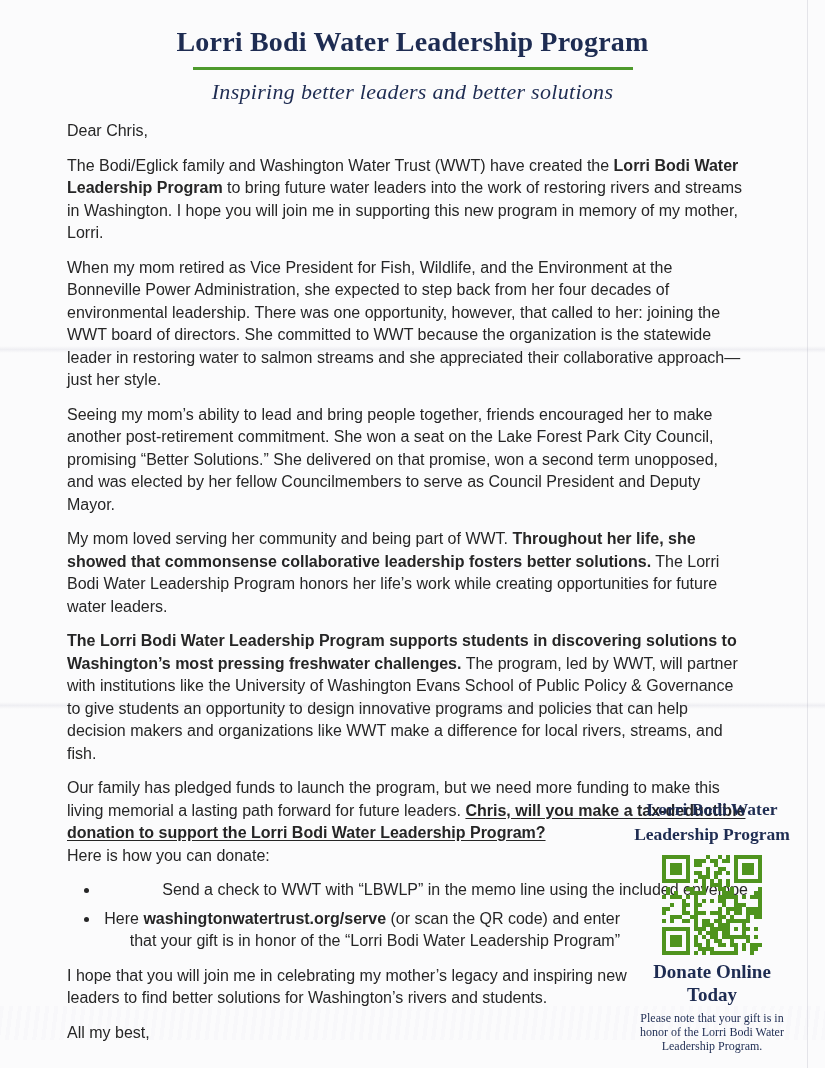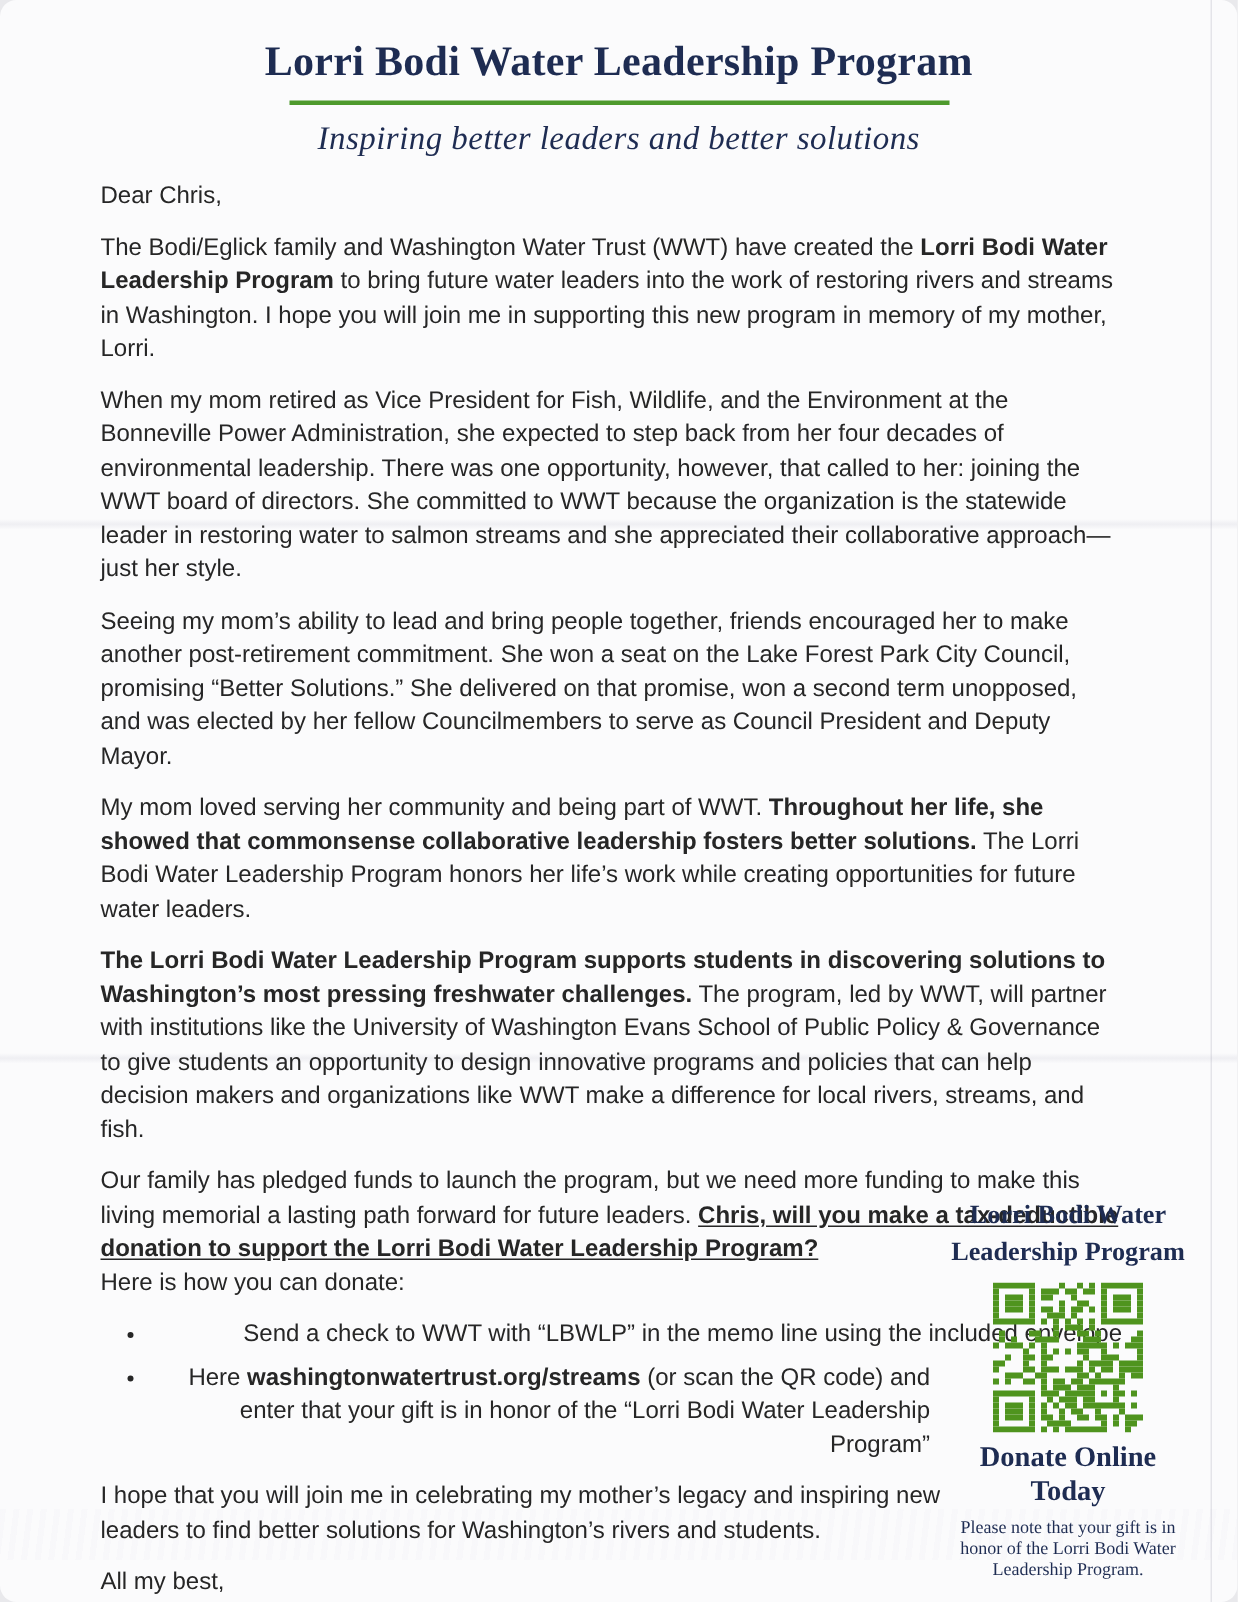--- a/index.html
+++ b/index.html
@@ -11,21 +11,20 @@
   }
   *{margin:0;padding:0;box-sizing:border-box;}
   html,body{background:#e9e9ec;}
   .page{
     position:relative;
     width:825px;height:1068px;
     background:var(--bg);
     font-family:"Liberation Sans",sans-serif;
     color:var(--body);
     overflow:hidden;
-    border-radius:11px;
   }
   
   .crease{position:absolute;left:0;right:0;height:7px;
     background:linear-gradient(180deg,rgba(255,255,255,0) 0%,rgba(130,130,160,0.10) 50%,rgba(255,255,255,0) 100%);}
   .page-edge{position:absolute;top:0;bottom:0;width:1px;background:rgba(140,140,160,0.20);}
   .scan-noise{position:absolute;left:0;right:0;top:1006px;height:34px;opacity:.5;
     background:repeating-linear-gradient(97deg,rgba(165,160,200,0.07) 0 4px,rgba(255,255,255,0) 4px 9px);}
 
   
   .header{position:absolute;top:25px;left:0;width:100%;text-align:center;}
@@ -84,21 +83,21 @@
       <p><span>Dear Chris,</span></p>
       <p><span>The Bodi/Eglick family and Washington Water Trust (WWT) have created the </span><span class="b">Lorri Bodi Water Leadership Program</span><span> to bring future water leaders into the work of restoring rivers and streams in Washington. I hope you will join me in supporting this new program in memory of my mother, Lorri.</span></p>
       <p><span>When my mom retired as Vice President for Fish, Wildlife, and the Environment at the Bonneville Power Administration, she expected to step back from her four decades of environmental leadership. There was one opportunity, however, that called to her: joining the WWT board of directors. She committed to WWT because the organization is the statewide leader in restoring water to salmon streams and she appreciated their collaborative approach—just her style.</span></p>
       <p><span>Seeing my mom’s ability to lead and bring people together, friends encouraged her to make another post-retirement commitment. She won a seat on the Lake Forest Park City Council, promising “Better Solutions.” She delivered on that promise, won a second term unopposed, and was elected by her fellow Councilmembers to serve as Council President and Deputy Mayor.</span></p>
       <p><span>My mom loved serving her community and being part of WWT. </span><span class="b">Throughout her life, she showed that commonsense collaborative leadership fosters better solutions.</span><span> The Lorri Bodi Water Leadership Program honors her life’s work while creating opportunities for future water leaders.</span></p>
       <p><span class="b">The Lorri Bodi Water Leadership Program supports students in discovering solutions to Washington’s most pressing freshwater challenges.</span><span> The program, led by WWT, will partner with institutions like the University of Washington Evans School of Public Policy &amp; Governance to give students an opportunity to design innovative programs and policies that can help decision makers and organizations like WWT make a difference for local rivers, streams, and fish.</span></p>
       <p><span>Our family has pledged funds to launch the program, but we need more funding to make this living memorial a lasting path forward for future leaders. </span><span class="b u">Chris, will you make a tax-deductible donation to support the Lorri Bodi Water Leadership Program?</span></p>
       <p class="tight"><span>Here is how you can donate:</span></p>
       <ul class="bullets">
         <li><span>Send a check to WWT with “LBWLP” in the memo line using the included envelope</span></li>
-        <li class="narrow"><span>Here </span><span class="b">washingtonwatertrust.org/streams</span><span> (or scan the QR code) and enter that your gift is in honor of the “Lorri Bodi Water Leadership Program”</span></li>
+        <li class="narrow"><span>Here </span><span class="b">washingtonwatertrust.org/serve</span><span> (or scan the QR code) and enter that your gift is in honor of the “Lorri Bodi Water Leadership Program”</span></li>
       </ul>
       <p class="narrow-p"><span>I hope that you will join me in celebrating my mother’s legacy and inspiring new leaders to find better solutions for Washington’s rivers and students.</span></p>
       <p><span>All my best,</span></p>
     </div>
 
   <div class="sidebar">
     <div class="sidebar-title">Lorri Bodi Water Leadership Program</div>
     <svg class="qr" id="qr-svg" viewBox="0 0 100 100">
         <rect x="0.00" y="0.00" width="4.00" height="4.00" fill="#4f941e"></rect>
         <rect x="4.00" y="0.00" width="4.00" height="4.00" fill="#4f941e"></rect>

